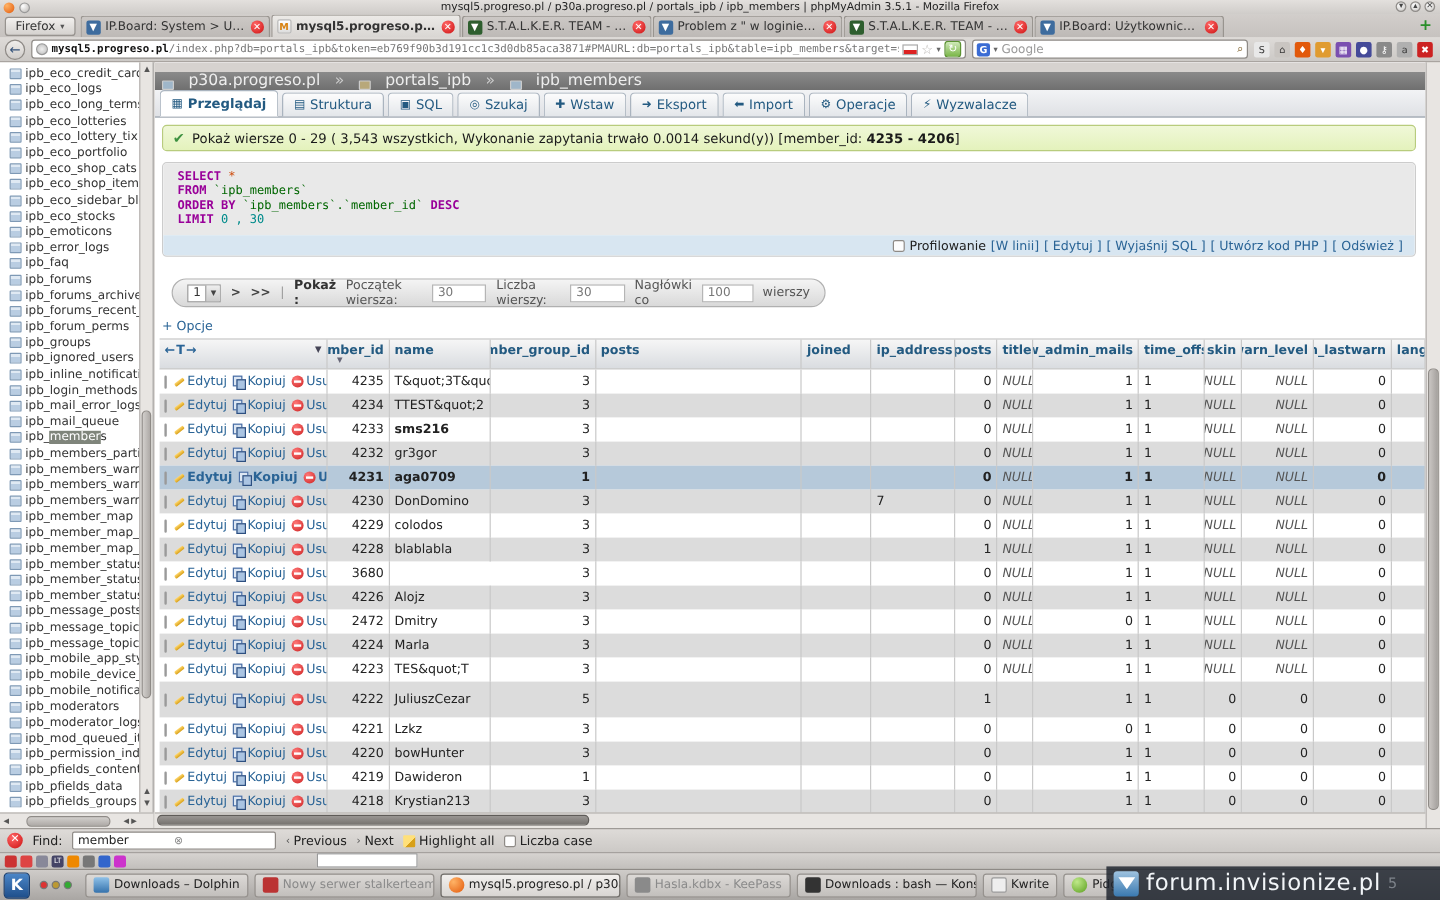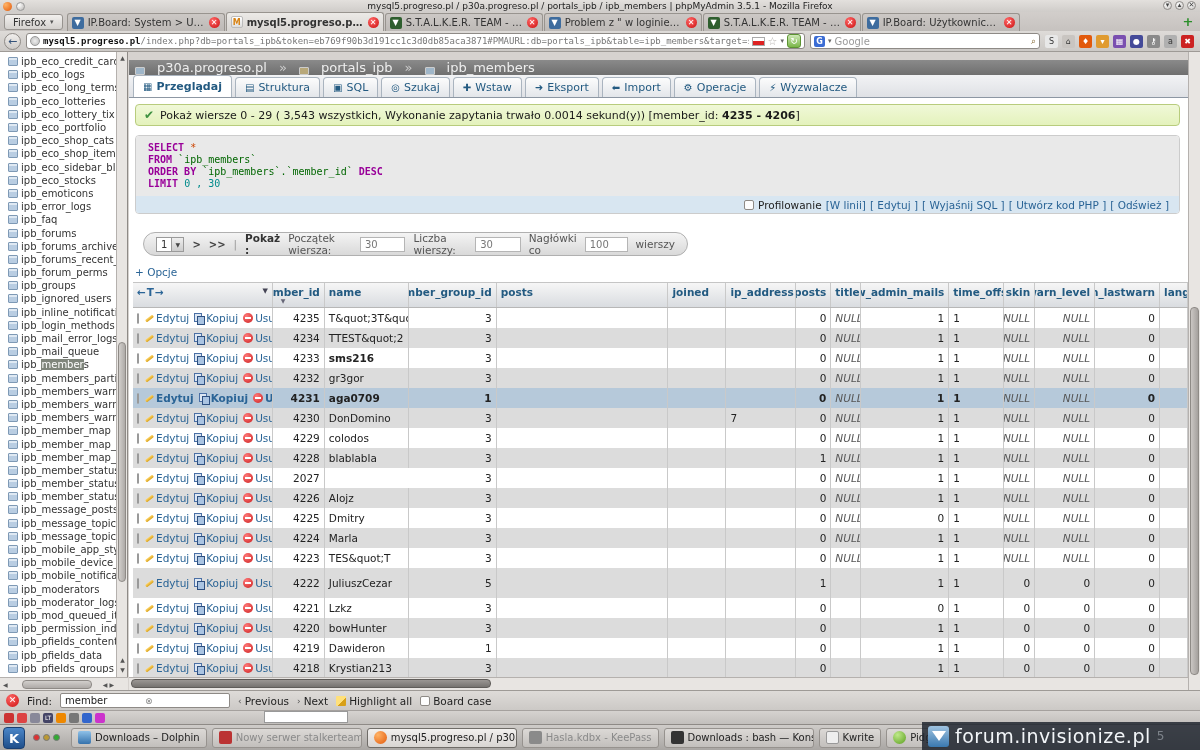--- a/index.html
+++ b/index.html
@@ -1099,21 +1099,21 @@
             <a class="alink">
               <span class="ic-copy"></span>
               <span>Kopiuj</span>
             </a>
             <a class="alink">
               <span class="ic-del"></span>
               <span>Usuń</span>
             </a>
           </div>
           <div class="tcell num" style="width: 52px;">
-            <span>2027</span>
+            <span>3680</span>
           </div>
           <div class="tcell" style="width: 84px; margin-top: 40px;">
             <span>Taran</span>
           </div>
           <div class="tcell num" style="width: 88px;">
             <span>3</span>
           </div>
           <div class="tcell" style="width: 172px;">
             <span></span>
           </div>
@@ -1217,21 +1217,21 @@
             <a class="alink">
               <span class="ic-copy"></span>
               <span>Kopiuj</span>
             </a>
             <a class="alink">
               <span class="ic-del"></span>
               <span>Usuń</span>
             </a>
           </div>
           <div class="tcell num" style="width: 52px;">
-            <span>4225</span>
+            <span>2472</span>
           </div>
           <div class="tcell" style="width: 84px;">
             <span>Dmitry</span>
           </div>
           <div class="tcell num" style="width: 88px;">
             <span>3</span>
           </div>
           <div class="tcell" style="width: 172px;">
             <span></span>
           </div>
@@ -1704,21 +1704,21 @@
   <a class="findbtn">
     <span class="g">›</span>
     <span>Next</span>
   </a>
   <a class="findbtn">
     <span class="hl-ic"></span>
     <span>Highlight all</span>
   </a>
   <a class="findbtn">
     <span class="chk"></span>
-    <span>Board case</span>
+    <span>Liczba case</span>
   </a>
 </div>
 
 <div class="statusbar">
   <span id="status-icons" style="display:flex;gap:3px">
       <span class="sico" style="background: rgb(204, 51, 51);"></span>
       <span class="sico" style="background: rgb(221, 68, 68);"></span>
       <span class="sico" style="background: rgb(136, 136, 153);"></span>
       <span class="sico" style="background: rgb(68, 68, 102);">LT</span>
       <span class="sico" style="background: rgb(238, 136, 0);"></span>

